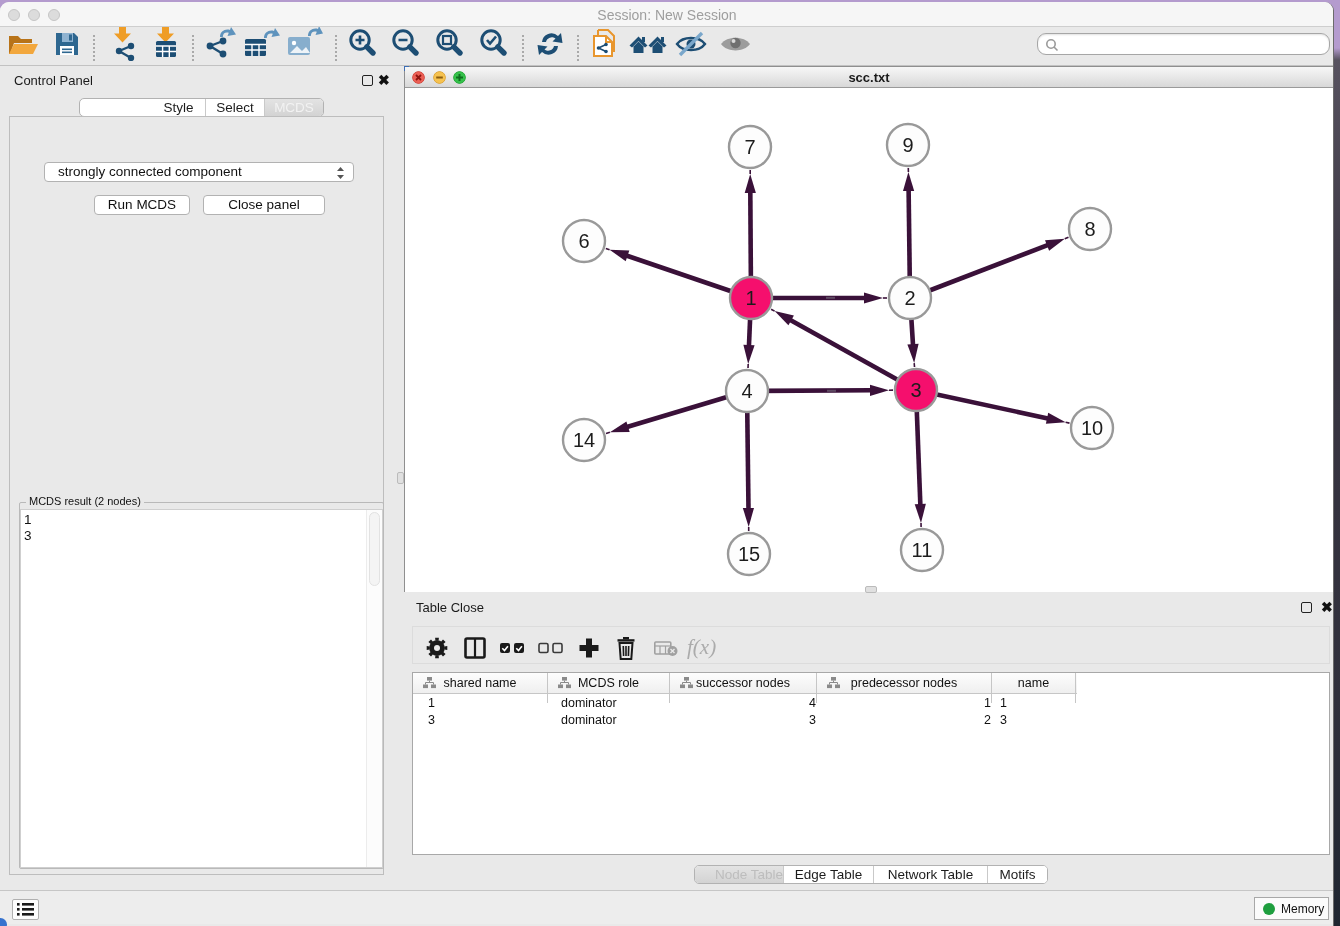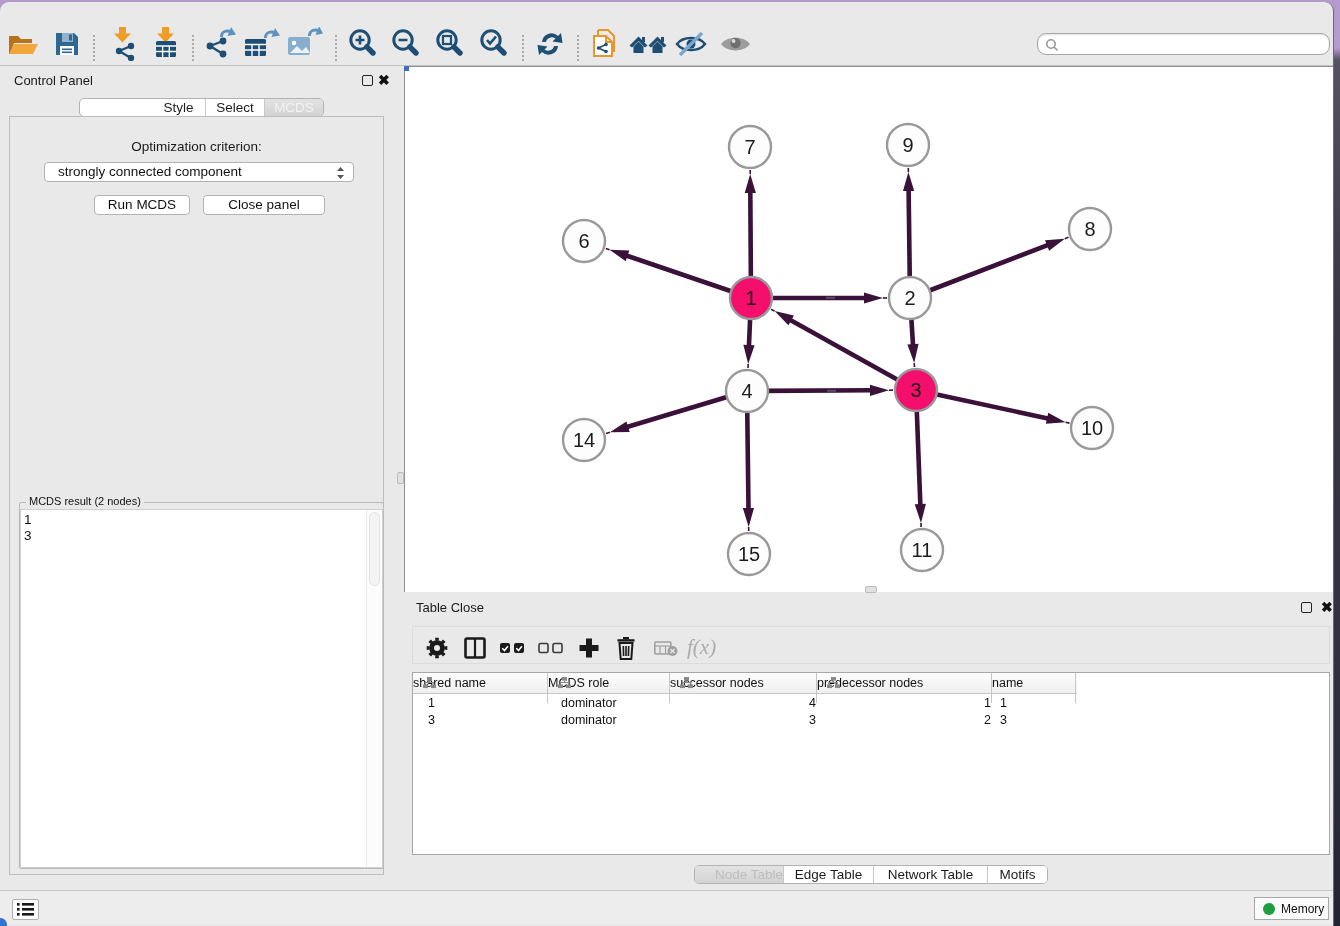--- a/index.html
+++ b/index.html
@@ -59,36 +59,42 @@
 .mtl { position:absolute; top:4px; width:13px; height:13px; border-radius:50%; }
 #net-canvas { position:absolute; left:0; top:22px; width:928px; height:503px; background:#fff; }
 
 #tpanel { position:absolute; left:404px; top:591px; width:930px; height:297px; background:#e9e9e9; }
 #tp-title { position:absolute; left:12px; top:7px; }
 #tp-float { left:897px; top:9px; }
 #tp-close { left:917px; top:9px; }
 #tp-toolbar { position:absolute; left:8px; top:33px; width:918px; height:38px; border:1px solid #dcdcdc;text-align:center; }
 #tp-table { position:absolute; left:8px; top:79px; width:918px; height:183px; background:#fff; border:1px solid #a8a8a8; }
 #tp-thead { position:absolute; left:0; top:0; width:664px; height:21px; background:linear-gradient(#fdfdfd,#efefef); border-bottom:1px solid #c6c6c6; font-size:12.5px; color:#111; }
-.thcol { position:absolute; top:0; height:30px; border-right:1px solid #c6c6c6; text-align:left; line-height:21px; }
+.thcol { position:absolute; top:0; height:30px; border-right:1px solid #c6c6c6; text-align:center; line-height:21px; }
 .trow { position:absolute; font-size:12.5px; color:#111; height:17px; line-height:17px; }
 #tp-tabs { left:290px; top:272px; }
 #tp-tabs div.sel { color:#bdbdbd; }
 
 #statusbar { position:absolute; left:0; top:888px; width:1334px; height:34px; background:#ededed; border-top:1px solid #c6c6c6; }
 #sb-left { position:absolute; left:12px; top:8px; width:27px; height:21px; background:#fdfdfd; border:1px solid #b0b0b0; border-radius:2px; }
 #sb-mem { position:absolute; left:1254px; top:6px; width:75px; height:23px; background:#fbfbfb; border:1px solid #a8a8a8; font-size:13px; color:#111; }
 #sb-mem .dot { position:absolute; left:8px; top:5px; width:12px; height:12px; border-radius:50%; background:#1e9e3e; }
 #sb-mem .txt { position:absolute; left:26px; top:4px; font-size:12px; }
 #bl-dot { position:absolute; left:-6px; top:918px; width:13px; height:13px; border-radius:50%; background:#3672ce; }
 </style>
 </head>
 <body>
 <div id="bg-top"></div>
 <div id="win">
+  <div id="titlebar">
+    <div class="tl t1"></div>
+      <div class="tl t2"></div>
+      <div class="tl t3"></div>
+    <div id="title-text">Session: New Session</div>
+  </div>
   <div id="toolbar">
       <div class="tbsep" style="left:93px;"></div>
       <div class="tbsep" style="left:192px;"></div>
       <div class="tbsep" style="left:335px;"></div>
       <div class="tbsep" style="left:522px;"></div>
       <div class="tbsep" style="left:577px;"></div>
       <svg class="tbi" style="left:4px;" width="36" height="34" viewBox="0 0 36 34">
         <path d="M5 9 h9 l3 3 h11 v4 H5 z" fill="#b87318"></path>
         <path d="M5 27 V13 h23 v3 h-18 l-4 11 z" fill="#b87318"></path>
         <path d="M10 17 h24 l-5 10 H5 z" fill="#f2a73d"></path>
@@ -221,41 +227,55 @@
     <span class="phead" id="cp-title">Control Panel</span>
     <div class="float-ic" id="cp-float"></div>
     <div class="close-ic" id="cp-close">✖</div>
     <div class="seg" id="cp-tabs">
       <div style="width:72px;margin-top:41px;">Network</div>
       <div style="width:54px;">Style</div>
       <div style="width:59px;">Select</div>
       <div style="width:58px;" class="sel">MCDS</div>
     </div>
     <div id="cp-content">
-      <div id="opt-label">Optimization criterion:</div>
       <div id="dropdown">strongly connected component
         <svg id="dd-arrows" width="11" height="16" viewBox="0 0 11 16">
           <path d="M2 6 L5.5 2 L9 6 Z M2 10 L5.5 14 L9 10 Z" fill="#555"></path>
         </svg>
       </div>
       <div class="btn" id="btn-run">Run MCDS</div>
       <div class="btn" id="btn-close">Close panel</div>
       <div id="groupbox">
         <div id="gb-inner">
           <div id="gb-text">1<br>3</div>
           <div id="gb-vsb">
               <div id="gb-vthumb"></div>
             </div>
         </div>
         <div id="gb-legend">MCDS result (2 nodes)</div>
       </div>
     </div>
   </div>
   <div id="netwin">
       <div style="position:absolute;left:-1px;top:-1px;width:5px;height:5px;background:#3f6fb5;"></div>
+    <div id="net-titlebar">
+      <svg class="mtl" style="left:7px;" width="13" height="13" viewBox="0 0 13 13">
+          <circle cx="6.5" cy="6.5" r="6" fill="#ec5f55" stroke="#cf4a40" stroke-width="1"></circle>
+          <path d="M4 4 L9 9 M9 4 L4 9" stroke="#8c130e" stroke-width="1.8"></path>
+        </svg>
+        <svg class="mtl" style="left:28px;" width="13" height="13" viewBox="0 0 13 13">
+          <circle cx="6.5" cy="6.5" r="6" fill="#f6c24f" stroke="#daa33a" stroke-width="1"></circle>
+          <line x1="3.2" y1="6.5" x2="9.8" y2="6.5" stroke="#8a5d10" stroke-width="2"></line>
+        </svg>
+        <svg class="mtl" style="left:48px;" width="13" height="13" viewBox="0 0 13 13">
+          <circle cx="6.5" cy="6.5" r="6" fill="#35c14a" stroke="#27a63a" stroke-width="1"></circle>
+          <path d="M6.5 3 v7 M3 6.5 h7" stroke="#0e6e1e" stroke-width="2"></path>
+        </svg>
+      <div id="net-title">scc.txt</div>
+    </div>
     <div id="net-canvas">
       <svg width="928" height="503" viewBox="0 0 928 503">
           <g stroke="#3a1139" stroke-width="4.6" fill="none">
 <line x1="346.0" y1="209.0" x2="345.3" y2="102.0"></line>
 <line x1="346.0" y1="209.0" x2="220.6" y2="166.2"></line>
 <line x1="346.0" y1="209.0" x2="461.0" y2="209.0"></line>
 <line x1="346.0" y1="209.0" x2="343.9" y2="258.0"></line>
 <line x1="505.0" y1="209.0" x2="503.6" y2="100.0"></line>
 <line x1="505.0" y1="209.0" x2="643.9" y2="155.7"></line>
 <line x1="505.0" y1="209.0" x2="508.1" y2="257.1"></line>

